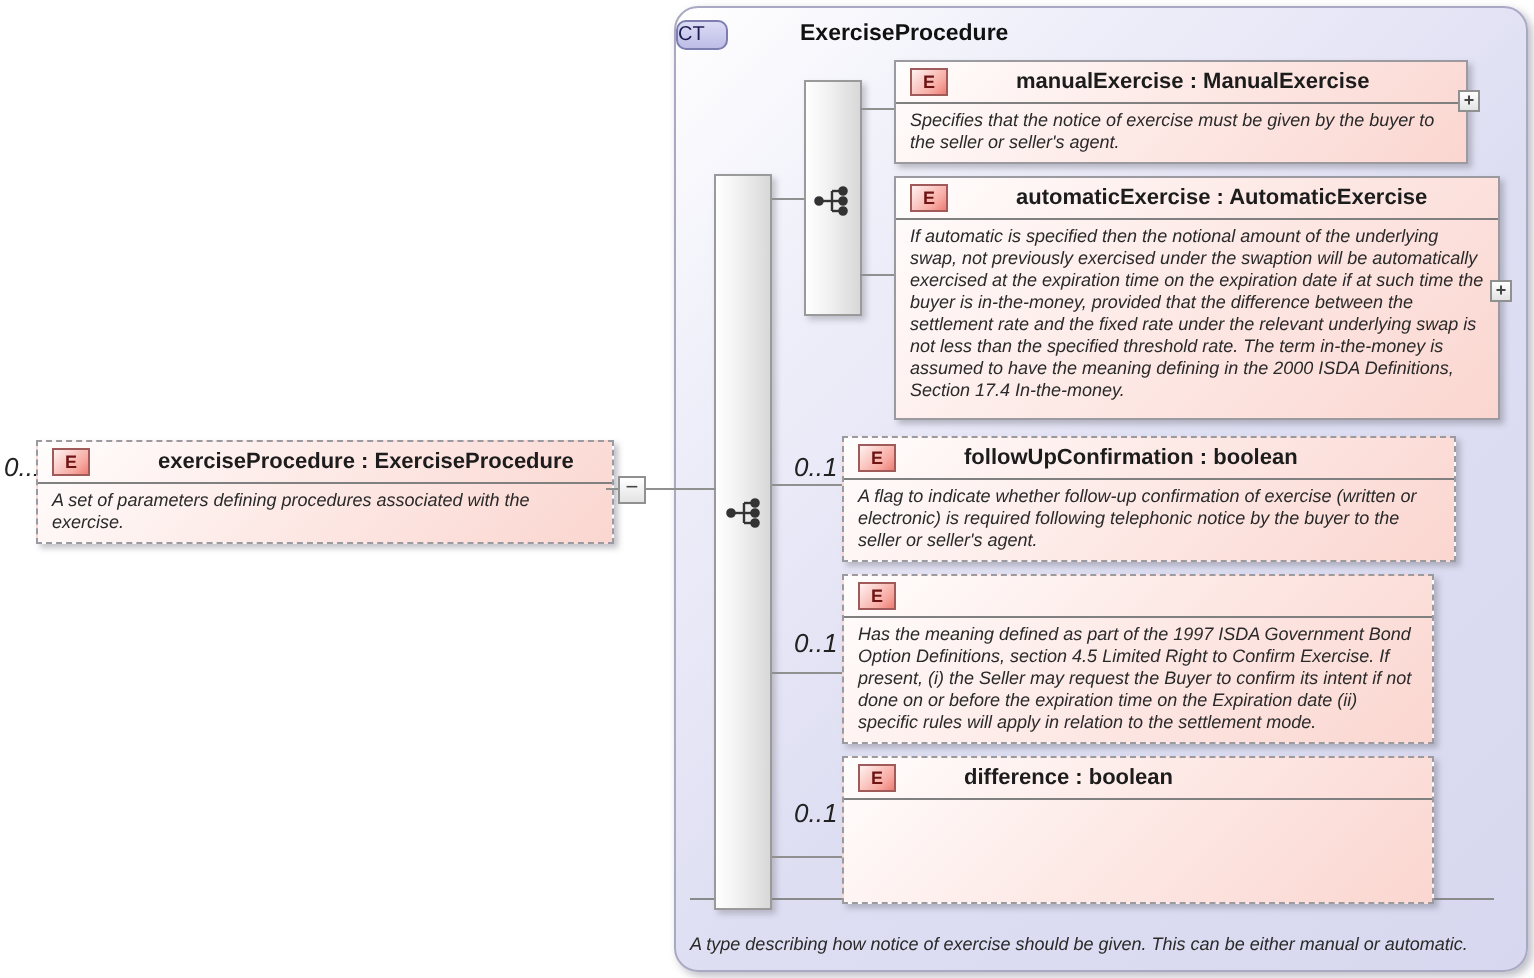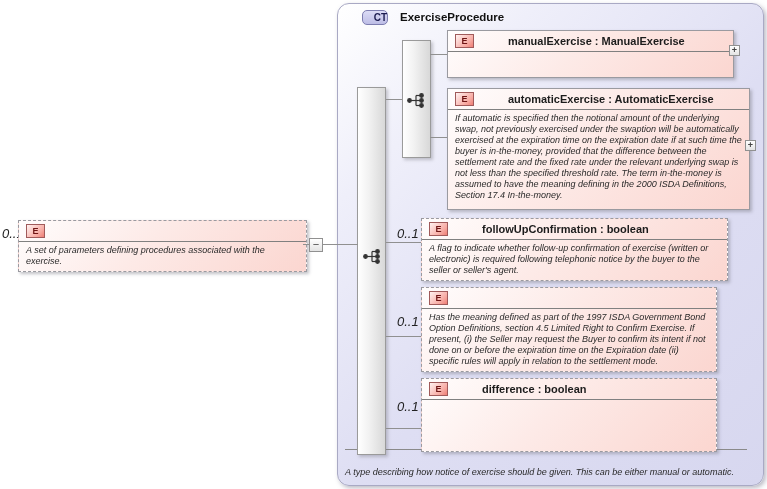--- a/index.html
+++ b/index.html
@@ -36,24 +36,24 @@
   }
 
   
   .ct-container{
     position:absolute;left:337px;top:3px;width:427px;height:483px;
     box-sizing:border-box;border:1px solid #a9a9c4;border-radius:12px;
     background:linear-gradient(135deg,#ffffff 0%,#efeffa 22%,#dedef3 55%,#d7d7ef 100%);
     box-shadow:2px 2px 4px rgba(120,120,140,.5);
   }
   .ct-badge{
-    position:absolute;left:24px;top:6px;width:26px;height:15px;
+    position:absolute;left:0;top:6px;width:26px;height:15px;
     box-sizing:border-box;border:1px solid #7d7db0;border-radius:5px;
     background:linear-gradient(180deg,#dcdcf6,#bdbde6);
-    color:#1c1c50;font-size:10px;font-weight:bold;line-height:14px;text-align:right;
+    color:#1c1c50;font-size:10px;font-weight:normal;line-height:14px;text-align:left;
   }
   .ct-name{position:absolute;left:42px;top:7px;font-size:11.5px;font-weight:bold;color:#111;padding-left:20px;}
   .ct-footer{
     position:absolute;left:7px;right:16px;bottom:8px;
     border-top:1px solid #8a8a8a;padding-top:17px;
     font-size:9px;font-style:italic;color:#2a2a2a;
   }
 
   
   .comp{
@@ -79,20 +79,21 @@
 </head>
 <body>
 
 <div id="canvas">
 
   <span class="card" style="left:2px;top:226px;">0..1</span>
 
   <div class="ebox dashed" style="left:18px;top:220px;width:289px;min-height:44px;">
     <div class="head">
       <span class="ebadge">E</span>
+      <span class="etitle">exerciseProcedure : ExerciseProcedure</span>
     </div>
     <div class="edoc">A set of parameters defining procedures associated with the exercise.</div>
   </div>
 
   <div class="ct-container">
     <span class="ct-badge">CT</span>
     <span class="ct-name">ExerciseProcedure</span>
     <div class="ct-footer">A type describing how notice of exercise should be given. This can be either manual or automatic.</div>
   </div>
 
@@ -137,20 +138,21 @@
   <div class="hline" style="left:386px;top:336px;width:35px;"></div>
   <div class="hline" style="left:386px;top:428px;width:35px;"></div>
 
   <div class="sqbtn minus">−</div>
 
   <div class="ebox" style="left:447px;top:30px;width:287px;min-height:48px;">
     <div class="head">
       <span class="ebadge">E</span>
       <span class="etitle">manualExercise : ManualExercise</span>
     </div>
+    <div class="edoc">Specifies that the notice of exercise must be given by the buyer to the seller or seller's agent.</div>
   </div>
   <div class="sqbtn plus" style="left:729px;top:45px;">+</div>
 
   <div class="ebox" style="left:447px;top:88px;width:303px;min-height:122px;">
     <div class="head">
       <span class="ebadge">E</span>
       <span class="etitle">automaticExercise : AutomaticExercise</span>
     </div>
     <div class="edoc">If automatic is specified then the notional amount of the underlying swap, not previously exercised under the swaption will be automatically exercised at the expiration time on the expiration date if at such time the buyer is in-the-money, provided that the difference between the settlement rate and the fixed rate under the relevant underlying swap is not less than the specified threshold rate. The term in-the-money is assumed to have the meaning defining in the 2000 ISDA Definitions, Section 17.4 In-the-money.</div>
   </div>

